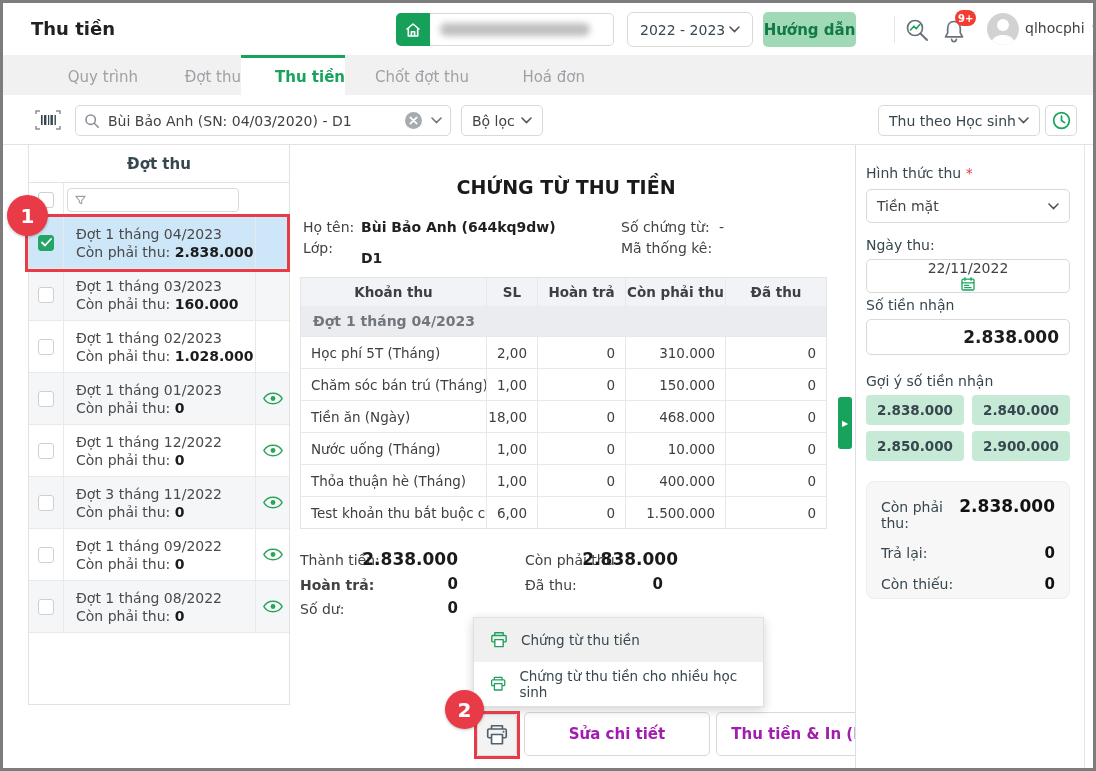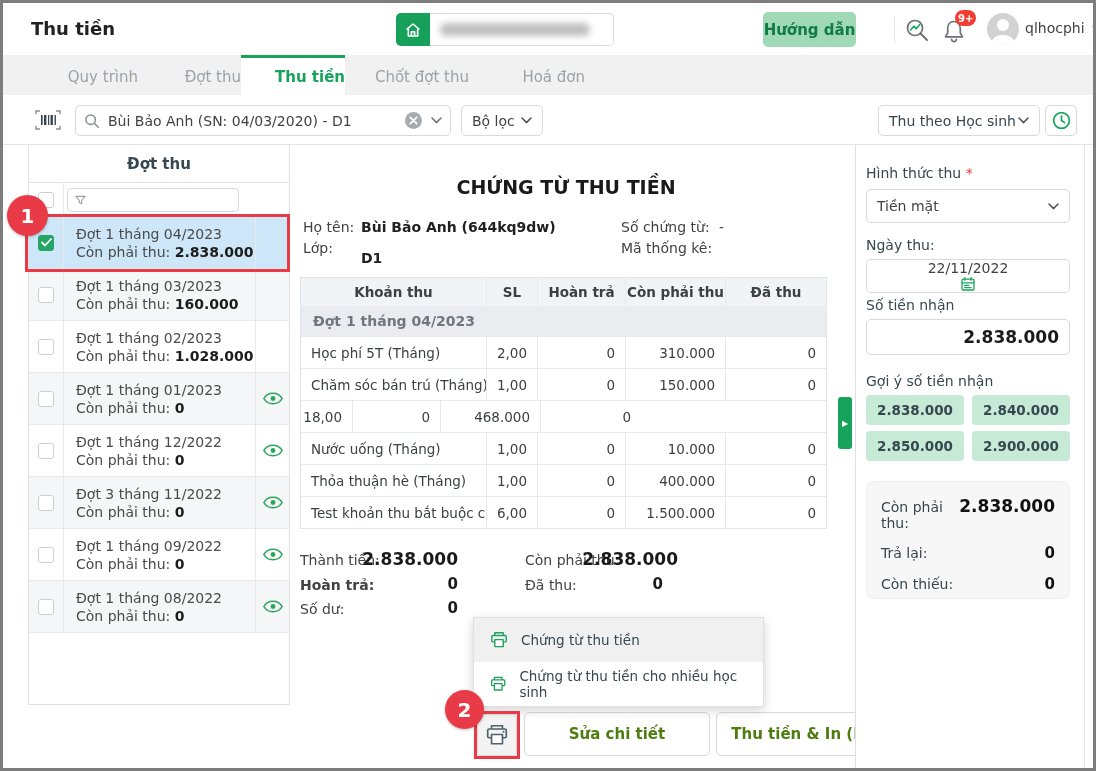--- a/index.html
+++ b/index.html
@@ -75,21 +75,21 @@
 
   .tot-label { position:absolute; color:#424242; font-size:14px; }
   .tot-value { position:absolute; text-align:right; font-weight:700; color:#1a1a1a; }
 
   
   .print-menu { position:absolute; left:470px; top:614px; width:291px; background:#fff; border:1px solid #e0e0e0; box-shadow:0 3px 10px rgba(0,0,0,.18); z-index:6; }
   .pm-item { height:44px; display:flex; align-items:center; gap:13px; padding:0 16px; color:#37474f; font-size:13.5px; cursor:pointer; }
   .pm-item.hover { background:#f0f0f0; }
 
   
-  .fbtn { position:absolute; height:44px; top:709px; border:1px solid #d9d9d9; border-radius:5px; background:#fff; display:flex; align-items:center; justify-content:center; font-size:15px; font-weight:600; color:#4d7c0f; font-family:inherit; cursor:pointer; }
+  .fbtn { position:absolute; height:44px; top:709px; border:1px solid #d9d9d9; border-radius:5px; background:#fff; display:flex; align-items:center; justify-content:center; font-size:15px; font-weight:600; color:#a21caf; font-family:inherit; cursor:pointer; }
   .fbtn.primary { background:#17a252; border-color:#17a252; color:#fff; font-weight:700; }
   .print-fbtn { position:absolute; left:474px; top:711px; width:40px; height:42px; background:#f3f3f3; border:1px solid #dcdcdc; border-radius:3px; display:flex; align-items:center; justify-content:center; cursor:pointer; }
 
   
   .rpanel { position:absolute; left:852px; top:142px; width:230px; height:623px; border-left:1px solid #dcdfe3; background:#fff; }
   .rp-label { position:absolute; left:10px; color:#37474f; font-size:14px; }
   .rp-input { position:absolute; left:10px; width:204px; border:1px solid #d9d9d9; border-radius:5px; background:#fff; display:flex; align-items:center; padding:0 10px; color:#424242; }
   .req { color:#e53935; }
   .chip { position:absolute; width:98px; height:30px; background:#c6ead6; border-radius:4px; display:flex; align-items:center; justify-content:center; color:#37474f; font-weight:600; font-size:13.5px; cursor:pointer; }
   .rp-summary { position:absolute; left:10px; top:336px; width:204px; height:118px; background:#f7f7f8; border:1px solid #eceef0; border-radius:8px; padding:14px 14px; }
@@ -119,20 +119,26 @@
             <path d="M2.5 8.5 9 3l6.5 5.5"></path>
             <path d="M4.3 7.3V15h9.4V7.3"></path>
             <path d="M7.4 15v-4.2h3.2V15"></path>
           </svg>
       </div>
       <div class="school-input">
         <div class="blur-bar"></div>
       </div>
     </div>
 
+    <div class="year-select">
+      <span>2022 - 2023</span>
+      <svg width="11" height="7" viewBox="0 0 11 7" fill="none" stroke="#555" stroke-width="1.6" stroke-linecap="round">
+          <path d="M1 1l4.5 4.5L10 1"></path>
+        </svg>
+    </div>
 
     <button class="help-btn">Hướng dẫn</button>
     <div class="hdr-divider"></div>
 
     <div class="icon-btn" style="left:899px; top:12px; width:30px; height:30px; cursor:pointer;">
       <svg width="27" height="27" viewBox="0 0 27 27" fill="none">
           <circle cx="11" cy="11" r="7.5" stroke="#6a7178" stroke-width="1.7"></circle>
           <path d="M16.5 16.5 23 23" stroke="#6a7178" stroke-width="1.9" stroke-linecap="round"></path>
           <path d="M6.5 13 10 9.2l2.2 2.6 3.6-4.2" stroke="#17a35b" stroke-width="1.6" stroke-linecap="round" stroke-linejoin="round"></path>
         </svg>
@@ -389,20 +395,21 @@
       <div class="tc c4">0</div>
     </div>
     <div class="t-row t-data">
       <div class="tc c0">Chăm sóc bán trú (Tháng)</div>
       <div class="tc c1">1,00</div>
       <div class="tc c2">0</div>
       <div class="tc c3">150.000</div>
       <div class="tc c4">0</div>
     </div>
     <div class="t-row t-data">
+      <div class="tc c0">Tiền ăn (Ngày)</div>
       <div class="tc c1">18,00</div>
       <div class="tc c2">0</div>
       <div class="tc c3">468.000</div>
       <div class="tc c4">0</div>
     </div>
     <div class="t-row t-data">
       <div class="tc c0">Nước uống (Tháng)</div>
       <div class="tc c1">1,00</div>
       <div class="tc c2">0</div>
       <div class="tc c3">10.000</div>

